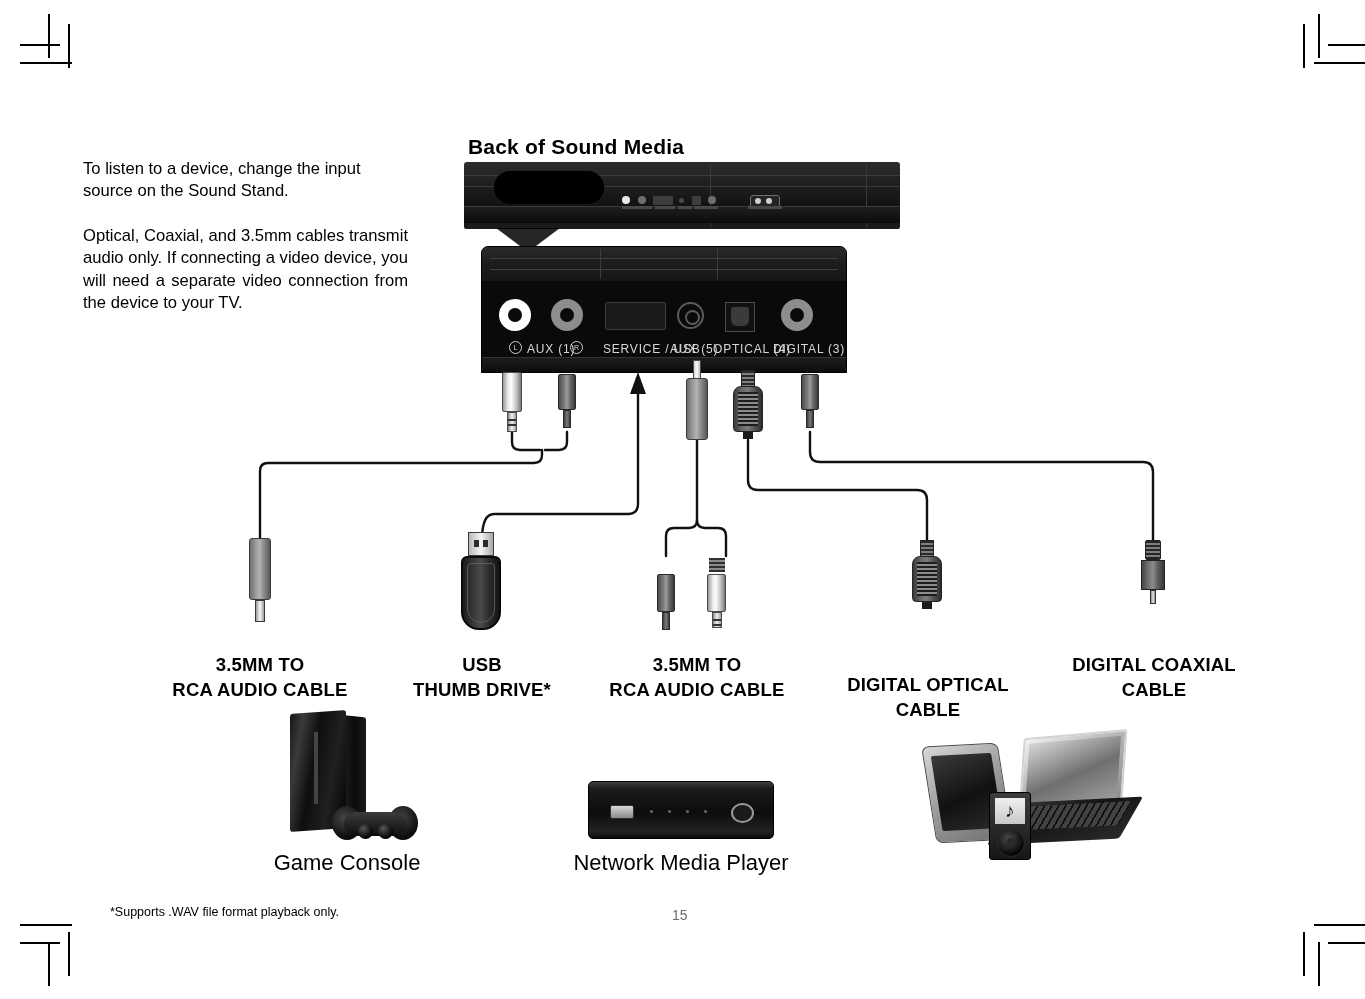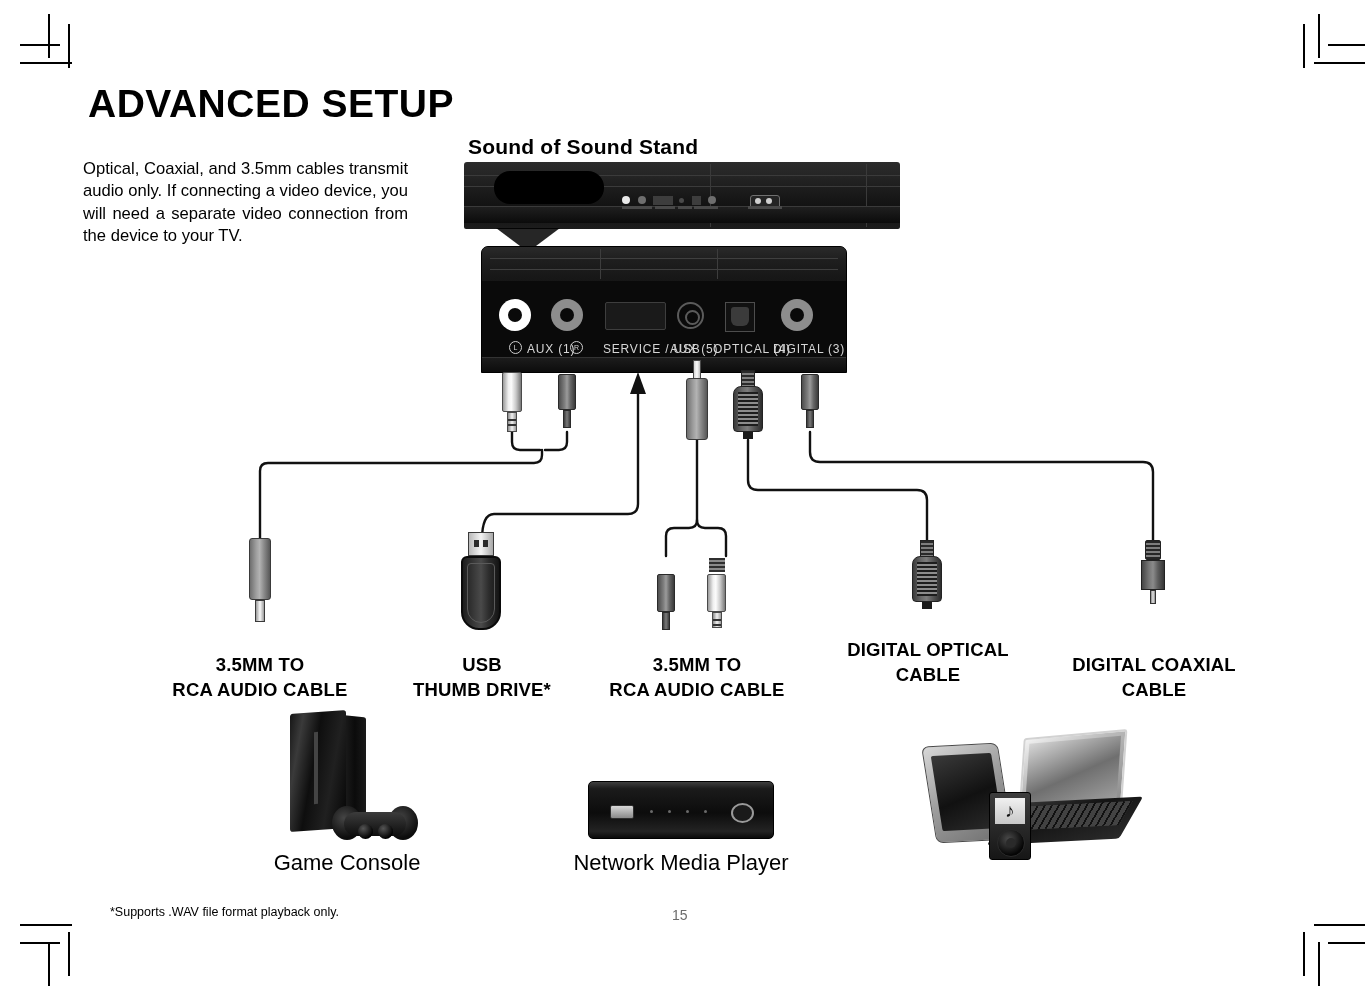--- a/index.html
+++ b/index.html
@@ -624,24 +624,24 @@
   <div class="crop v" style="left:48px; top:942px; height:44px;"></div>
   <div class="crop h" style="left:20px; top:942px; width:40px;"></div>
   <div class="crop v" style="left:68px; top:932px; height:44px;"></div>
   <div class="crop h" style="left:20px; top:924px; width:52px;"></div>
 
   <div class="crop v" style="left:1318px; top:942px; height:44px;"></div>
   <div class="crop h" style="left:1328px; top:942px; width:38px;"></div>
   <div class="crop v" style="left:1303px; top:932px; height:44px;"></div>
   <div class="crop h" style="left:1314px; top:924px; width:52px;"></div>
 
-  <div id="title">ADVANCED SETUP</div>
-  <div id="subtitle">Sound of Sound Stand</div>
+  <div id="subtitle">Back of Sound Media</div>
 
   <div id="bodycopy">
+    <p>To listen to a device, change the input source on the Sound Stand.</p>
     <p class="justify">Optical, Coaxial, and 3.5mm cables transmit audio only. If connecting a video device, you will need a separate video connection from the device to your TV.</p>
   </div>
 
   <div id="stand-top">
     <div class="st-body"></div>
     <div class="st-seam" style="top:13px;"></div>
     <div class="st-seam" style="top:24px;"></div>
     <div class="st-vline" style="left:246px;"></div>
     <div class="st-vline" style="left:402px;"></div>
     <div class="st-blob"></div>
@@ -777,21 +777,21 @@
     <div>RCA AUDIO CABLE</div>
   </div>
   <div class="cap" style="left:384px; top:652px; width:196px;">
     <div>USB</div>
     <div>THUMB DRIVE*</div>
   </div>
   <div class="cap" style="left:592px; top:652px; width:210px;">
     <div>3.5MM TO</div>
     <div>RCA AUDIO CABLE</div>
   </div>
-  <div class="cap" style="left:826px; top:637px; width:204px;">
+  <div class="cap" style="left:826px; top:672px; width:204px;">
     <div>DIGITAL OPTICAL</div>
     <div>CABLE</div>
   </div>
   <div class="cap" style="left:1052px; top:652px; width:204px;">
     <div>DIGITAL COAXIAL</div>
     <div>CABLE</div>
   </div>
 
   <div class="device console" style="left:272px; top:712px; width:150px; height:132px;">
     <div class="tower-side"></div>

